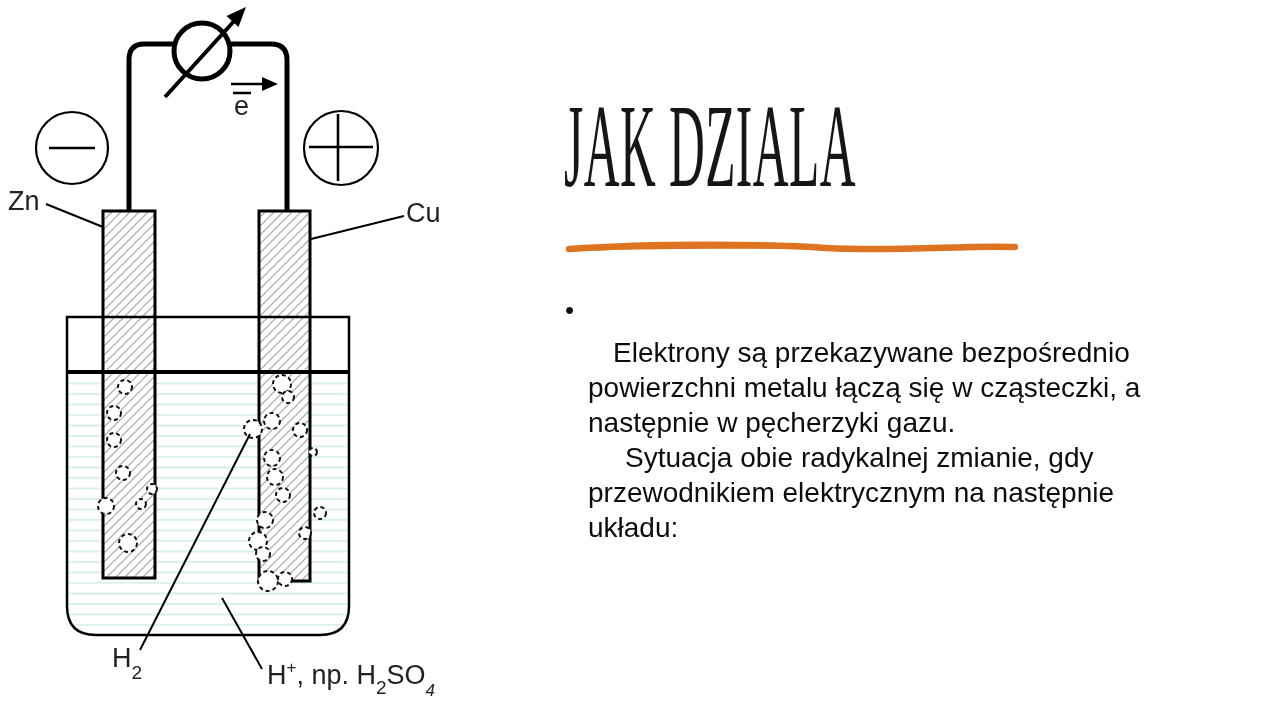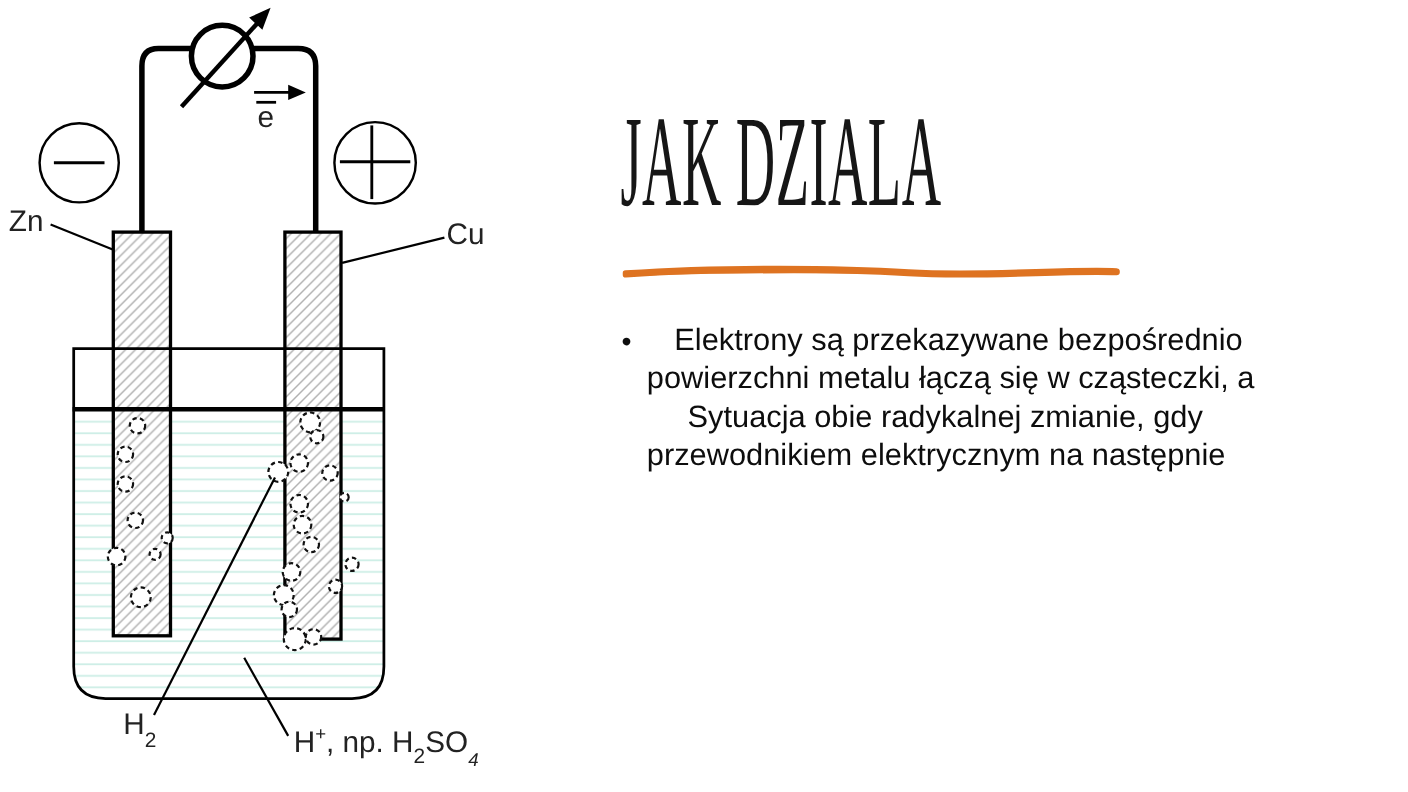--- a/index.html
+++ b/index.html
@@ -23,21 +23,21 @@
   .underline{position:absolute;left:566px;top:240px;}
 
   
   .body-text{
     position:absolute;left:563px;top:291px;width:680px;
     padding-left:25px;box-sizing:border-box;
     font-size:28px;line-height:35px;color:#0d0d0d;
   }
   .body-text .bullet{position:absolute;left:2px;top:2px;font-size:26px;}
   .line{white-space:nowrap;}
-  .ind1{text-indent:25px;}
+  .ind1{text-indent:25px;margin-top:44px;}
   .ind2{text-indent:37px;}
 
   
   .lbl{font-family:"Liberation Sans",sans-serif;font-size:27px;fill:#222222;}
   .lbl-small{font-size:19px;}
   .lbl-tiny{font-size:17px;}
   .lbl-ital{font-style:italic;}
 </style>
 </head>
 <body>
@@ -135,17 +135,19 @@
 
   <svg class="underline" width="452" height="16" viewBox="0 0 452 16">
     <path d="M3,9 C 90,3 200,4 260,8 C 330,12 400,5 449,7" fill="none" stroke="#DE7321" stroke-width="6.5" stroke-linecap="round"></path>
     <path d="M6,10 C 120,5 250,8 330,9" fill="none" stroke="#DE7321" stroke-width="2.5" stroke-linecap="round"></path>
   </svg>
 
   <div class="body-text">
     <span class="bullet">•</span>
     <div class="line ind1">Elektrony są przekazywane bezpośrednio</div>
     <div class="line">powierzchni metalu łączą się w cząsteczki, a</div>
+    <div class="line">następnie w pęcherzyki gazu.</div>
     <div class="line ind2">Sytuacja obie radykalnej zmianie, gdy</div>
     <div class="line">przewodnikiem elektrycznym na następnie</div>
+    <div class="line">układu:</div>
   </div>
 
 </div>
 
 </body></html>

